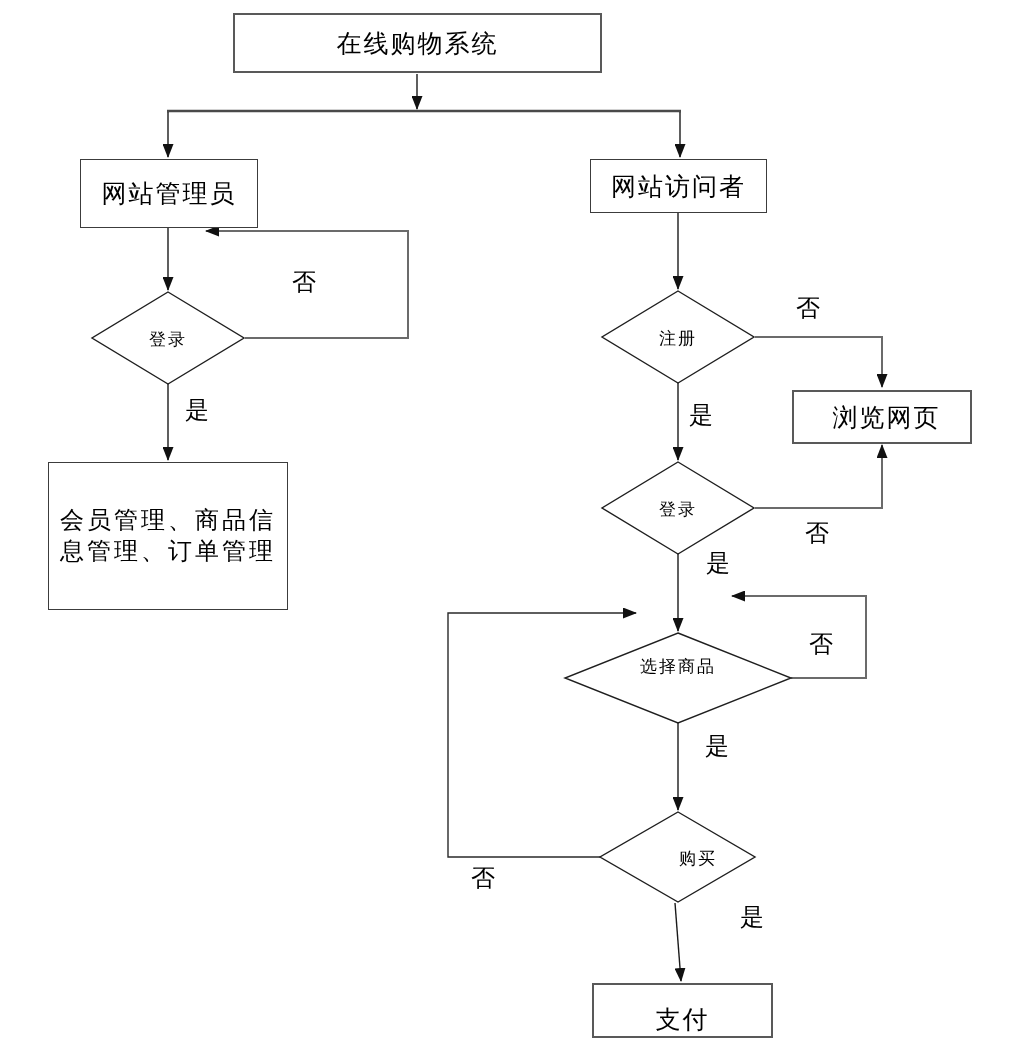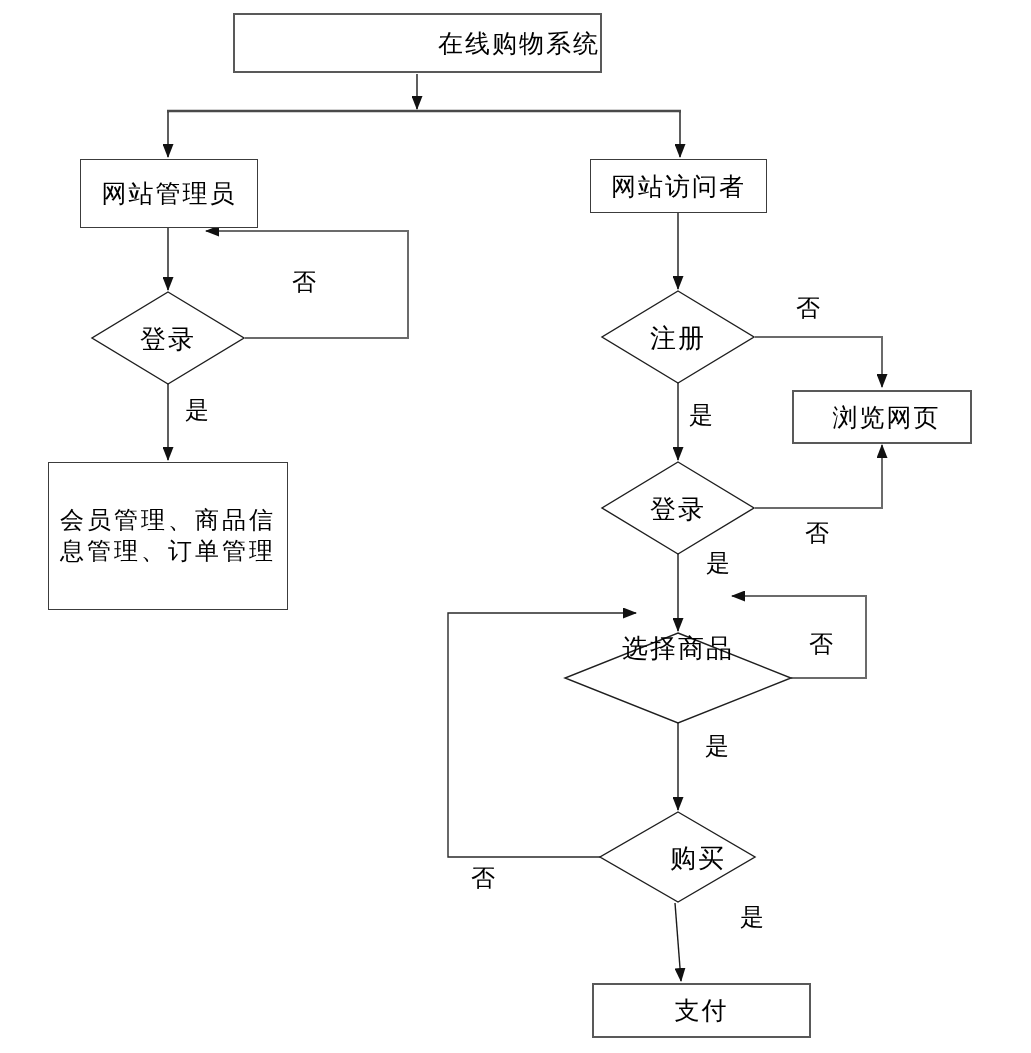--- a/index.html
+++ b/index.html
@@ -19,21 +19,21 @@
     font-size:25px;letter-spacing:2px;
     text-align:center;
     box-sizing:border-box;
     z-index:2;
   }
   .border-heavy{border:2px solid #595959;}
   .border-light{border:1.5px solid #3c3c3c;}
   .dlabel{
     position:absolute;
     transform:translate(-50%,-50%);
-    font-size:26px;letter-spacing:2px;white-space:nowrap;
+    font-size:17px;letter-spacing:2px;white-space:nowrap;
     z-index:3;
   }
   .elabel{
     position:absolute;
     transform:translate(-50%,-50%);
     font-size:24px;white-space:nowrap;
     z-index:3;
   }
   .multiline{
     font-size:24px;line-height:31px;letter-spacing:3px;
@@ -77,49 +77,49 @@
 
     <g fill="#ffffff" stroke="#1f1f1f" stroke-width="1.4">
       <polygon points="168,292 244,338 168,384 92,338"></polygon>
       <polygon points="678,291 754,337 678,383 602,337"></polygon>
       <polygon points="678,462 754,508 678,554 602,508"></polygon>
       <polygon points="678,633 791,678 678,723 565,678"></polygon>
       <polygon points="678,812 755,857 678,902 600,857"></polygon>
     </g>
   </svg>
 
-  <div class="box border-heavy" style="left:233px;top:13px;width:369px;height:60px;justify-content:flex-end;">
+  <div class="box border-heavy" style="left:233px;top:13px;width:369px;height:60px;">
     <span>在线购物系统</span>
   </div>
 
   <div class="box border-light" style="left:80px;top:159px;width:178px;height:69px;">
     <span>网站管理员</span>
   </div>
 
   <div class="box border-light" style="left:590px;top:159px;width:177px;height:54px;">
     <span>网站访问者</span>
   </div>
 
   <div class="box border-light" style="left:48px;top:462px;width:240px;height:148px;">
     <span class="multiline">会员管理、商品信
 息管理、订单管理</span>
   </div>
 
   <div class="box border-heavy" style="left:792px;top:390px;width:180px;height:54px;padding-left:9px;">
     <span>浏览网页</span>
   </div>
 
-  <div class="box border-heavy" style="left:592px;top:983px;width:219px;height:55px;">
+  <div class="box border-heavy" style="left:592px;top:983px;width:181px;height:55px;align-items:flex-end;">
     <span>支付</span>
   </div>
 
   <div class="dlabel" style="left:168px;top:339px;">登录</div>
   <div class="dlabel" style="left:678px;top:338px;text-align:center;">注册</div>
   <div class="dlabel" style="left:678px;top:509px;">登录</div>
-  <div class="dlabel" style="left:678px;top:648px;">选择商品</div>
+  <div class="dlabel" style="left:678px;top:666px;">选择商品</div>
   <div class="dlabel" style="left:678px;top:858px;margin-left:20px;">购买</div>
 
   <div class="elabel" style="left:304px;top:282px;">否</div>
   <div class="elabel" style="left:197px;top:410px;">是</div>
   <div class="elabel" style="left:808px;top:308px;">否</div>
   <div class="elabel" style="left:701px;top:415px;">是</div>
   <div class="elabel" style="left:817px;top:533px;">否</div>
   <div class="elabel" style="left:718px;top:563px;">是</div>
   <div class="elabel" style="left:821px;top:644px;">否</div>
   <div class="elabel" style="left:717px;top:746px;">是</div>

